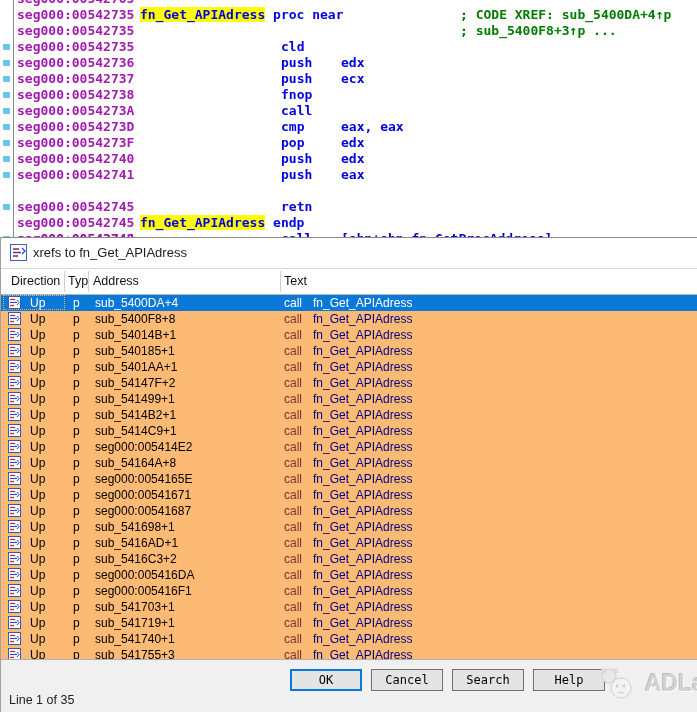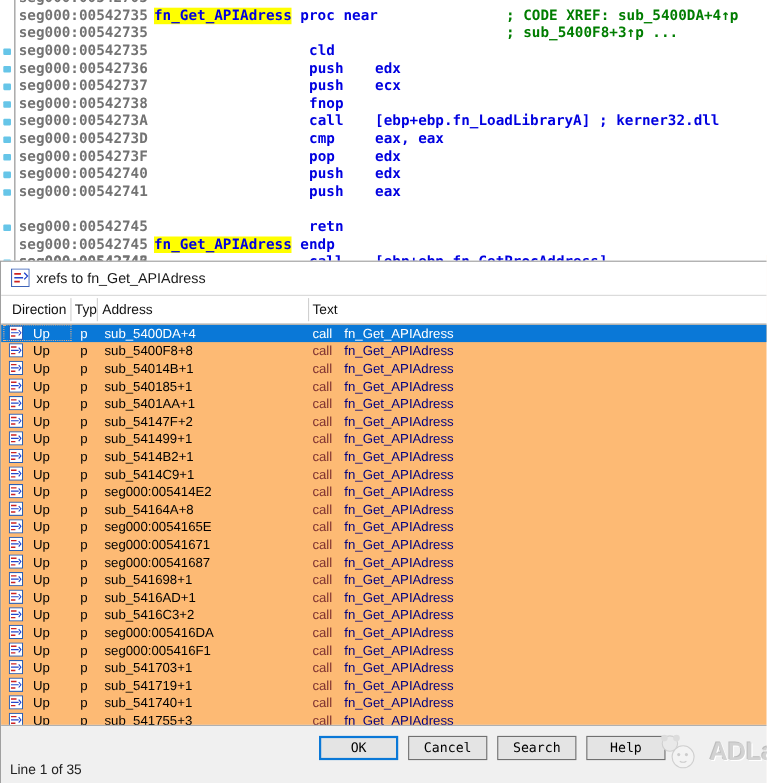--- a/index.html
+++ b/index.html
@@ -9,21 +9,21 @@
   }
   
   #disasm{
     position:absolute;left:0;top:0;width:697px;height:237px;background:#ffffff;overflow:hidden;
     font-family:"DejaVu Sans Mono","Liberation Mono",monospace;font-weight:bold;font-size:13px;
   }
   #disasm::after{content:"";position:absolute;left:13px;top:0;bottom:0;border-left:1px solid #8a8a8a;}
   .dline{position:absolute;left:0;width:697px;height:16px;line-height:16px;white-space:pre;}
   .dline .f{position:absolute;top:0;height:16px;}
   .dot{position:absolute;left:3px;top:5px;width:7px;height:6px;background:#66c5e8;border-radius:1px;}
-  .addr{left:17px;color:#737373;}
+  .addr{left:17px;color:#a21caf;}
   .lbl{left:140px;color:#0000e0;}
   .lbl .hl{background:#ffff00;}
   .mnem{left:281px;color:#0000e0;}
   .ops{left:341px;color:#0000e0;}
   .cmt{left:460px;color:#007d00;}
   
   #dialog{
     position:absolute;left:0;top:237px;width:697px;height:566px;background:#ffffff;
     border-top:1px solid #8a8a8a;border-left:1px solid #a0a0a0;box-sizing:border-box;
   }
@@ -77,21 +77,21 @@
 <div id="screen">
 
   <div id="disasm">
       <div class="dline" style="top: -9px;"><span class="f addr">seg000:00542705</span></div>
       <div class="dline" style="top: 7px;"><span class="f addr">seg000:00542735</span><span class="f lbl"><span class="hl">fn_Get_APIAdress</span> proc near</span><span class="f cmt">; CODE XREF: sub_5400DA+4↑p</span></div>
       <div class="dline" style="top: 23px;"><span class="f addr">seg000:00542735</span><span class="f cmt">; sub_5400F8+3↑p ...</span></div>
       <div class="dline" style="top: 39px;"><span class="dot"></span><span class="f addr">seg000:00542735</span><span class="f mnem">cld</span></div>
       <div class="dline" style="top: 55px;"><span class="dot"></span><span class="f addr">seg000:00542736</span><span class="f mnem">push</span><span class="f ops">edx</span></div>
       <div class="dline" style="top: 71px;"><span class="dot"></span><span class="f addr">seg000:00542737</span><span class="f mnem">push</span><span class="f ops">ecx</span></div>
       <div class="dline" style="top: 87px;"><span class="dot"></span><span class="f addr">seg000:00542738</span><span class="f mnem">fnop</span></div>
-      <div class="dline" style="top: 103px;"><span class="dot"></span><span class="f addr">seg000:0054273A</span><span class="f mnem">call</span><span class="f ops">[ebp+ebp.fn_LoadLibraryA] ; kerner32.dll</span></div>
+      <div class="dline" style="top: 103px;"><span class="dot"></span><span class="f addr">seg000:0054273A</span><span class="f mnem">call</span></div>
       <div class="dline" style="top: 119px;"><span class="dot"></span><span class="f addr">seg000:0054273D</span><span class="f mnem">cmp</span><span class="f ops">eax, eax</span></div>
       <div class="dline" style="top: 135px; padding-left: 34px;"><span class="dot"></span><span class="f addr">seg000:0054273F</span><span class="f mnem">pop</span><span class="f ops">edx</span></div>
       <div class="dline" style="top: 151px;"><span class="dot"></span><span class="f addr">seg000:00542740</span><span class="f mnem">push</span><span class="f ops">edx</span></div>
       <div class="dline" style="top: 167px;"><span class="dot"></span><span class="f addr">seg000:00542741</span><span class="f mnem">push</span><span class="f ops">eax</span></div>
       <div class="dline" style="top: 183px; margin-top: 48px;"><span class="dot"></span><span class="f addr">seg000:00542742</span><span class="f mnem">call</span><span class="f ops">[ebp+ebp.fn_GetProcAddress]</span></div>
       <div class="dline" style="top: 199px;"><span class="dot"></span><span class="f addr">seg000:00542745</span><span class="f mnem">retn</span></div>
       <div class="dline" style="top: 215px;"><span class="f addr">seg000:00542745</span><span class="f lbl"><span class="hl">fn_Get_APIAdress</span> endp</span></div>
       <div class="dline" style="top: 231px;"><span class="f addr">seg000:00542746</span></div>
     </div>
 

